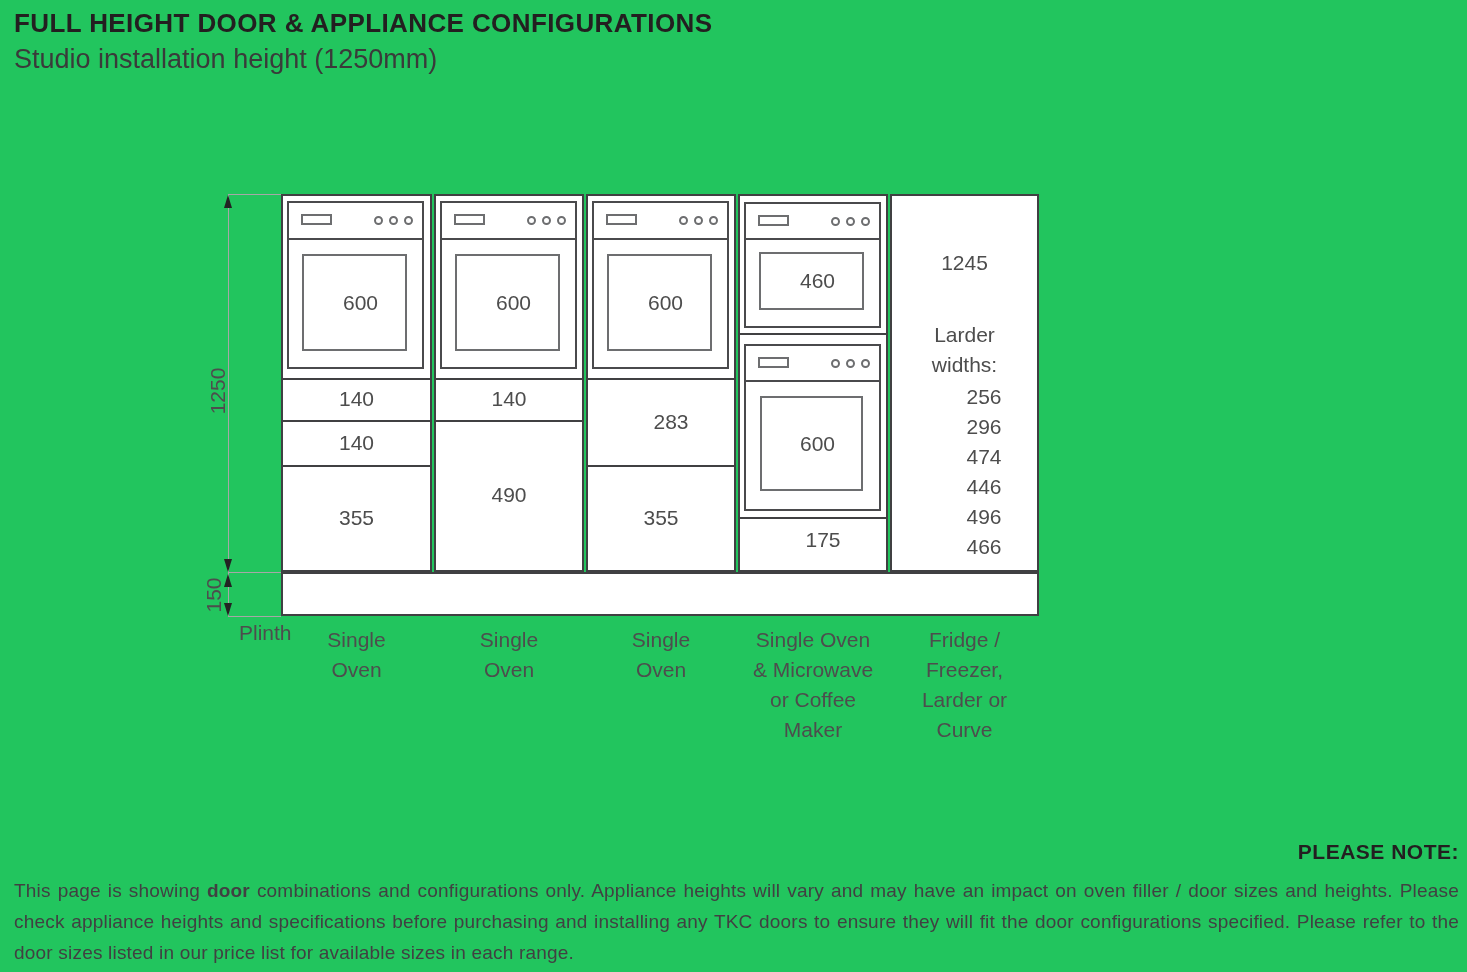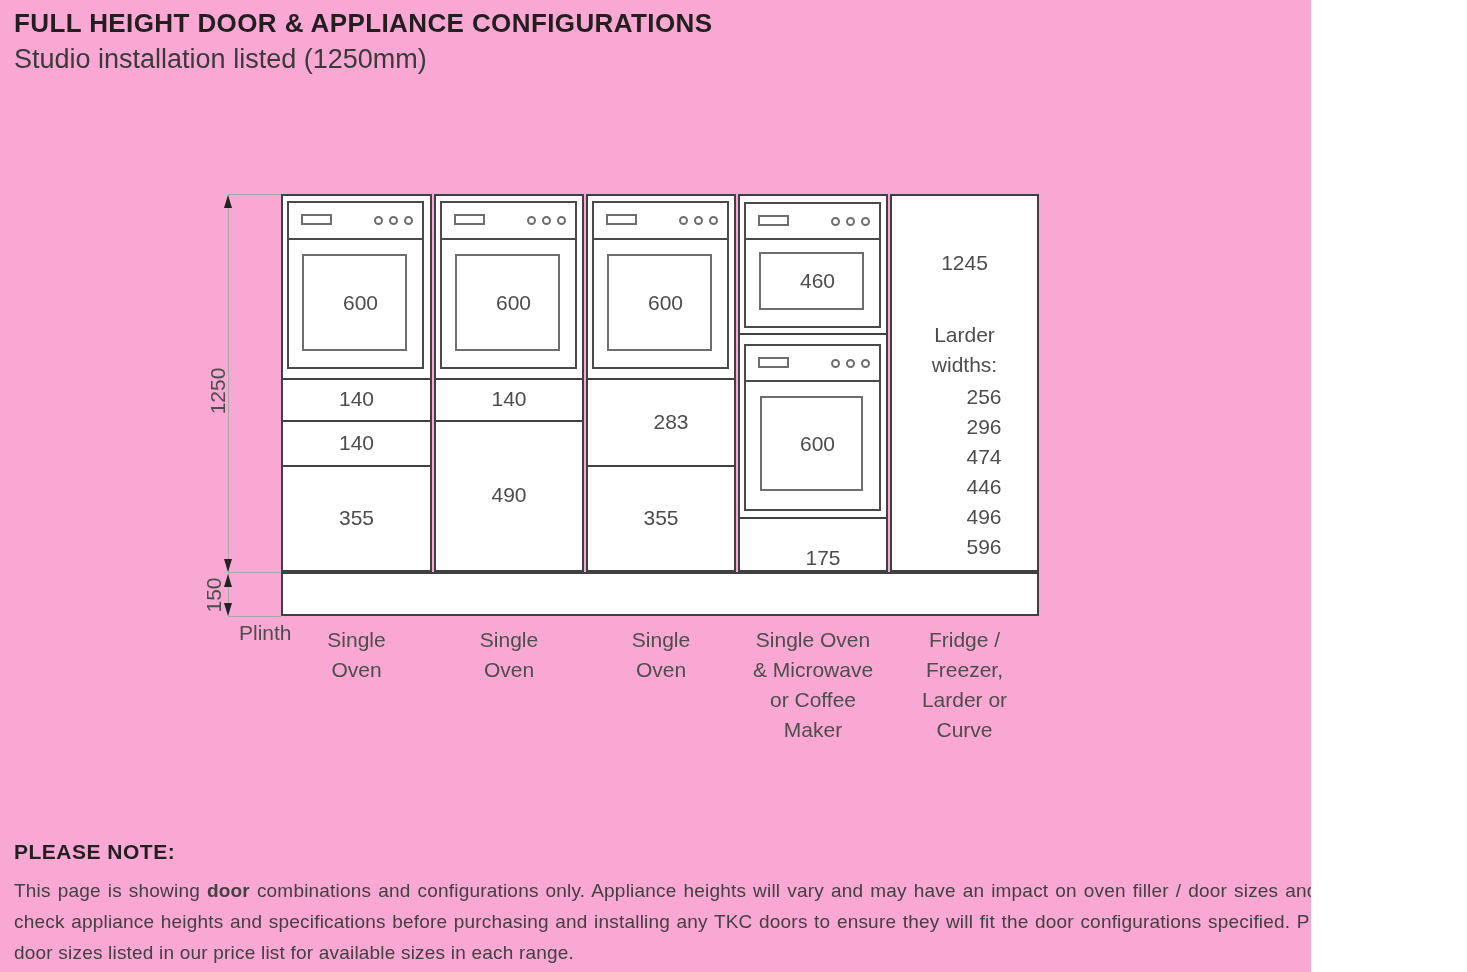--- a/index.html
+++ b/index.html
@@ -1,18 +1,18 @@
 <!DOCTYPE html>
 <html><head>
 <meta charset="utf-8">
 <style>
   * { margin:0; padding:0; box-sizing:border-box; }
   html,body { width:1467px; height:972px; background:#ffffff;
     font-family:"Liberation Sans","DejaVu Sans",sans-serif; }
-  .page { position:relative; width:1311px; height:972px; background:#f9a8d4; overflow:hidden; }
+  .page { position:relative; width:1467px; height:972px; background:#22c55e; overflow:hidden; }
 
   
   .title { position:absolute; left:14px; top:8px; font-size:26px; font-weight:bold;
     color:#231f20; letter-spacing:0.4px; }
   .subtitle { position:absolute; left:14px; top:44px; font-size:27px; font-weight:normal;
     color:#3a3a3a; }
 
   
   #diagram { position:absolute; left:198px; top:193px; width:880px; height:580px; }
 
@@ -45,32 +45,32 @@
 
   .plinth-box { position:absolute; left:83px; top:379px; width:758px; height:44px;
     border:2px solid #404042; background:#fff; }
   .plinth-label { position:absolute; left:0px; top:428px; font-size:21px; color:#4d4d4d;margin-left:41px; }
 
   .caption { position:absolute; top:432px; text-align:center; font-size:21px; line-height:30px;
     color:#4d4d4d; white-space:pre-line; }
 
   
   .note { position:absolute; left:14px; top:840px; width:1445px; }
-  .note-heading { font-size:21px; font-weight:bold; color:#231f20; letter-spacing:0.5px; }
+  .note-heading { font-size:21px; font-weight:bold; color:#231f20; letter-spacing:0.5px;text-align:right; }
   .note-body { margin-top:11px; font-size:19px; line-height:31px; color:#414042;
     text-align:justify; letter-spacing:0.2px; }
   .note-body b { font-weight:bold; }
 </style>
 </head>
 <body>
 
 <div class="page">
 
   <div class="title">FULL HEIGHT DOOR &amp; APPLIANCE CONFIGURATIONS</div>
-  <div class="subtitle">Studio installation listed (1250mm)</div>
+  <div class="subtitle">Studio installation height (1250mm)</div>
 
   <div id="diagram">
 
     <div class="dimline"></div>
     <div class="witness" style="top:1px"></div>
     <div class="witness" style="top:379px"></div>
     <div class="witness" style="top:423px"></div>
     <div class="arrow up" style="top:2px"></div>
     <div class="arrow down" style="top:366px"></div>
     <div class="arrow up" style="top:381px"></div>
@@ -152,34 +152,34 @@
           <span class="disp"></span>
           <span class="knobs">
               <i></i>
               <i></i>
               <i></i>
             </span>
         </div>
         <div class="door" style="left:14px; top:50px; width:103px; height:95px;">600</div>
       </div>
       <div class="hline" style="top:321px"></div>
-      <div class="seg" style="top:335px; height:53px;padding-left:20px;">175</div>
+      <div class="seg" style="top:317px; height:53px;padding-left:20px;">175</div>
     </div>
 
     <div class="col" style="left:692px; width:149px;">
       <div class="c5-total">1245</div>
       <div class="c5-heading">Larder
 widths:</div>
       <div class="c5-widths larder-box">
         <div>256</div>
         <div>296</div>
         <div>474</div>
         <div>446</div>
         <div>496</div>
-        <div>596</div>
+        <div>466</div>
       </div>
     </div>
 
     <div class="plinth-box"></div>
     <div class="plinth-label">Plinth</div>
 
     <div class="caption" style="left:83px;  width:151px;">Single
 Oven</div>
     <div class="caption" style="left:236px; width:150px;">Single
 Oven</div>

